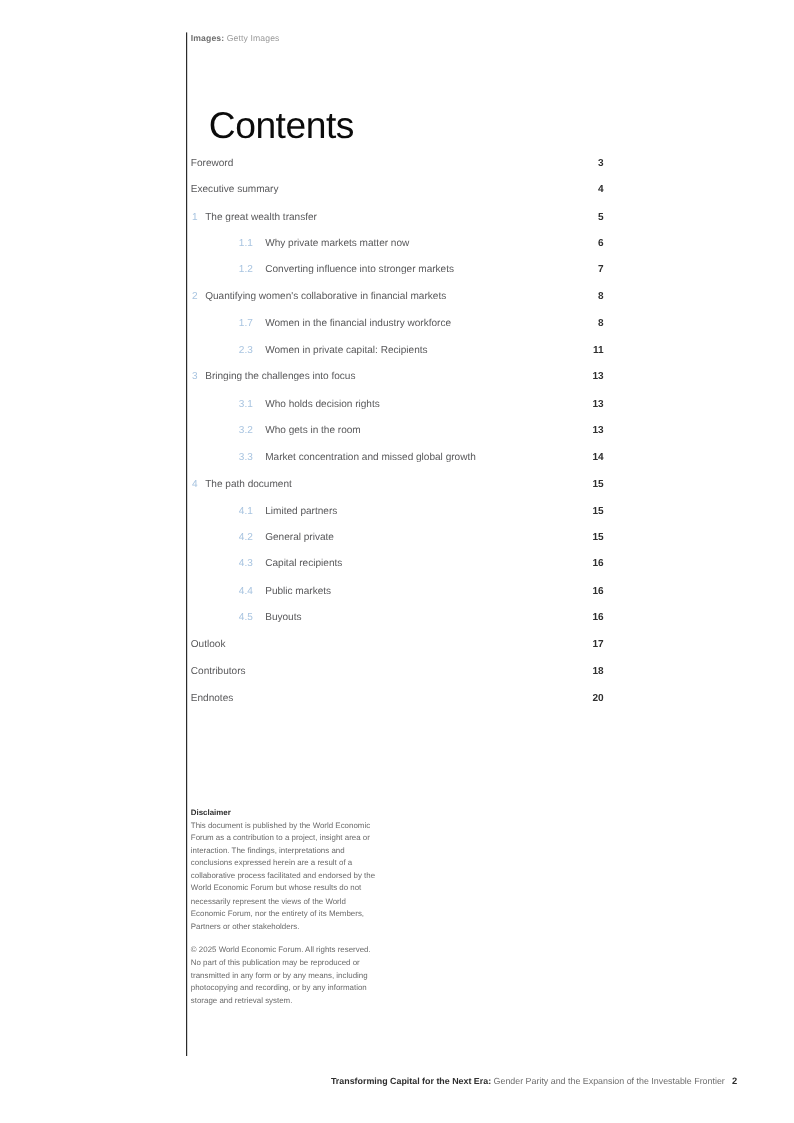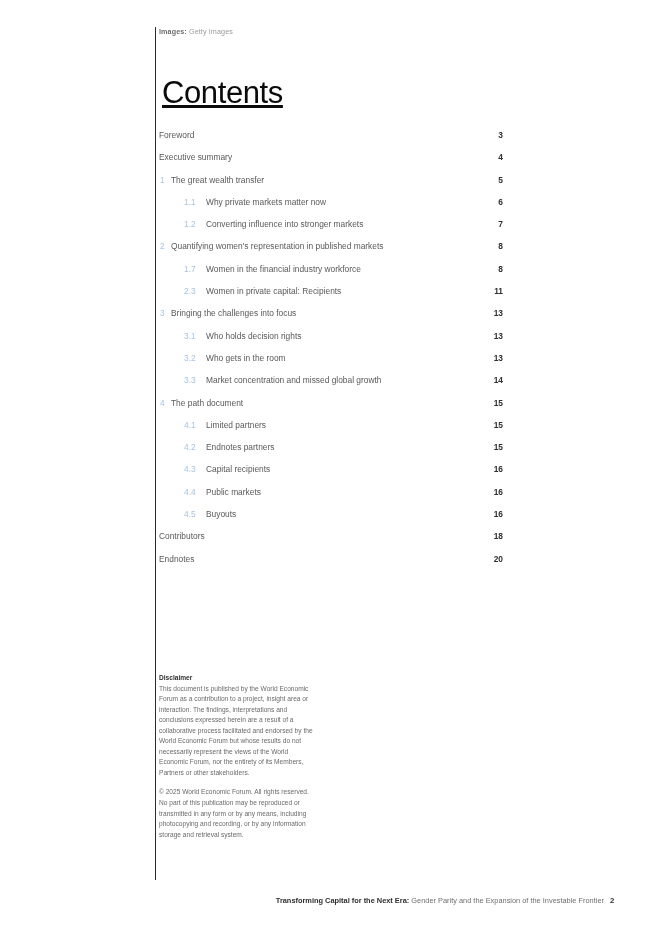--- a/index.html
+++ b/index.html
@@ -52,22 +52,21 @@
   
   .page-title {
     position: absolute;
     left: 158px;
     top: 70px;
     font-size: 31px;
     line-height: 38px;
     font-weight: normal;
     color: #0b0b0b;
     letter-spacing: -0.4px;
-    margin: 4px;
-    text-decoration: underline;
+    margin: 16px;
   }
 
   
   .toc {
     position: absolute;
     left: 159px;
     top: 130px;
     width: 344px;
   }
 
@@ -101,21 +100,21 @@
 
   
   .lvl0 .row-inner { left: 0px; }
   .lvl0 .toc-label { color: #59595b; }
 
   
   .lvl1 .row-inner { left: 1px; }
   .lvl1 .toc-num { width: 11px; }
 
   
-  .lvl2 .row-inner { left: 25px; align-items: flex-end; }
+  .lvl2 .row-inner { left: 40px; align-items: flex-end; }
   .lvl2 .toc-num { width: 22px; }
 
   .toc-page {
     position: absolute;
     right: 0;
     top: 0;
     font-size: 8.4px;
     font-weight: bold;
     color: #2f2f2f;
     text-align: right;
@@ -220,21 +219,21 @@
       <div class="toc-row lvl2">
         <div class="row-inner">
           <span class="toc-num">1.2</span>
           <span class="toc-label">Converting influence into stronger markets</span>
         </div>
         <span class="toc-page">7</span>
       </div>
       <div class="toc-row lvl1">
         <div class="row-inner">
           <span class="toc-num">2</span>
-          <span class="toc-label">Quantifying women's representation in published markets</span>
+          <span class="toc-label">Quantifying women's collaborative in financial markets</span>
         </div>
         <span class="toc-page">8</span>
       </div>
       <div class="toc-row lvl2">
         <div class="row-inner">
           <span class="toc-num">1.7</span>
           <span class="toc-label">Women in the financial industry workforce</span>
         </div>
         <span class="toc-page">8</span>
       </div>
@@ -283,21 +282,21 @@
       <div class="toc-row lvl2">
         <div class="row-inner">
           <span class="toc-num">4.1</span>
           <span class="toc-label">Limited partners</span>
         </div>
         <span class="toc-page">15</span>
       </div>
       <div class="toc-row lvl2">
         <div class="row-inner">
           <span class="toc-num">4.2</span>
-          <span class="toc-label">Endnotes partners</span>
+          <span class="toc-label">General private</span>
         </div>
         <span class="toc-page">15</span>
       </div>
       <div class="toc-row lvl2">
         <div class="row-inner">
           <span class="toc-num">4.3</span>
           <span class="toc-label">Capital recipients</span>
         </div>
         <span class="toc-page">16</span>
       </div>
@@ -307,20 +306,26 @@
           <span class="toc-label">Public markets</span>
         </div>
         <span class="toc-page">16</span>
       </div>
       <div class="toc-row lvl2">
         <div class="row-inner">
           <span class="toc-num">4.5</span>
           <span class="toc-label">Buyouts</span>
         </div>
         <span class="toc-page">16</span>
+      </div>
+      <div class="toc-row lvl0">
+        <div class="row-inner">
+          <span class="toc-label">Outlook</span>
+        </div>
+        <span class="toc-page">17</span>
       </div>
       <div class="toc-row lvl0">
         <div class="row-inner">
           <span class="toc-label">Contributors</span>
         </div>
         <span class="toc-page">18</span>
       </div>
       <div class="toc-row lvl0">
         <div class="row-inner">
           <span class="toc-label">Endnotes</span>

